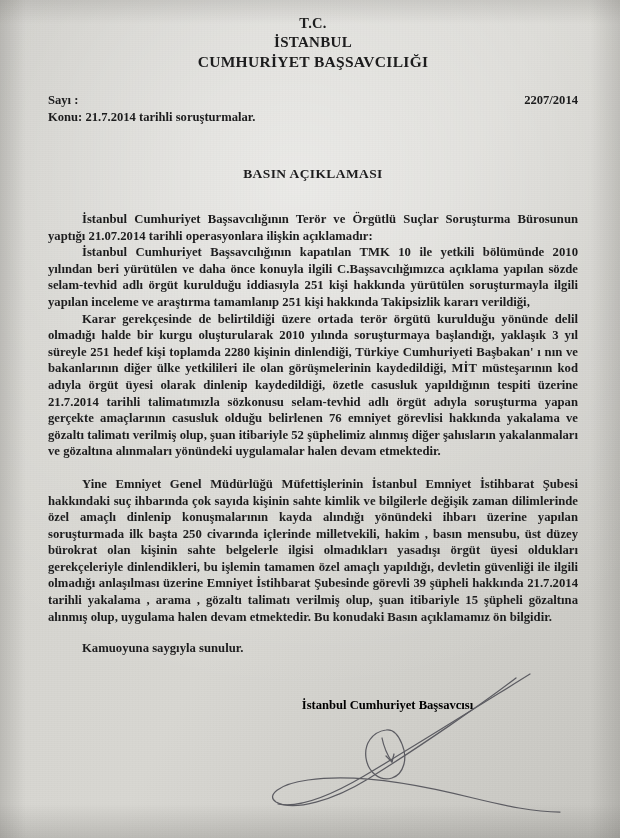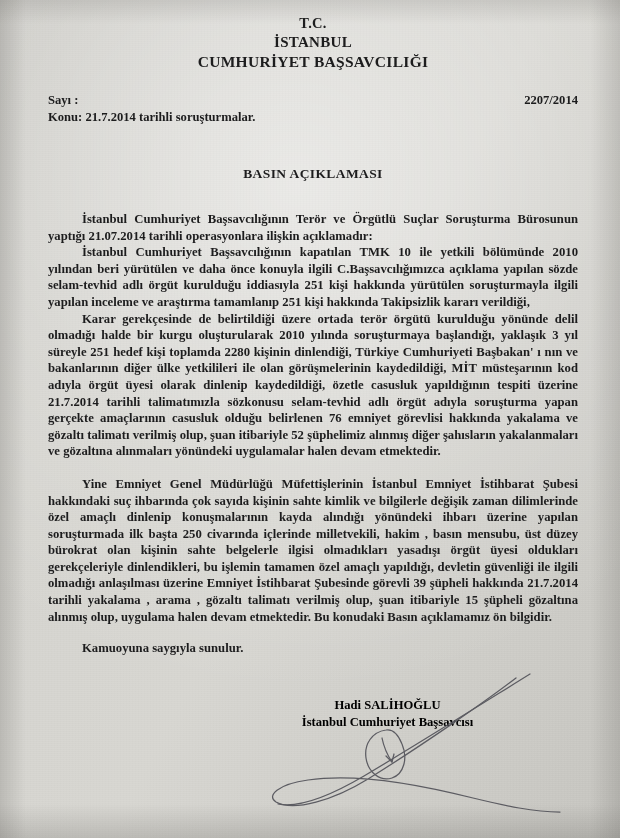--- a/index.html
+++ b/index.html
@@ -179,19 +179,18 @@
                C-2 124, 10 112, 40 108 C86 101, 150 112, 205 126
                C238 134, 266 140, 292 140"></path>
       <path d="M118 58 C104 60, 96 72, 98 86 C100 100, 112 110, 124 106
                C136 102, 140 86, 134 72 C130 62, 124 57, 118 58 Z"></path>
       <path d="M114 66 C116 76, 120 84, 124 90"></path>
       <path d="M124 90 L118 84 M124 90 L126 82"></path>
     </g>
   </svg>
 
   <div class="sign-block">
-    <div>Hadi SALİHOĞLU</div>
     <div>İstanbul Cumhuriyet Başsavcısı</div>
   </div>
 
   <div id="grain"></div>
   <div id="vignette"></div>
 </div>
 
 </body></html>

